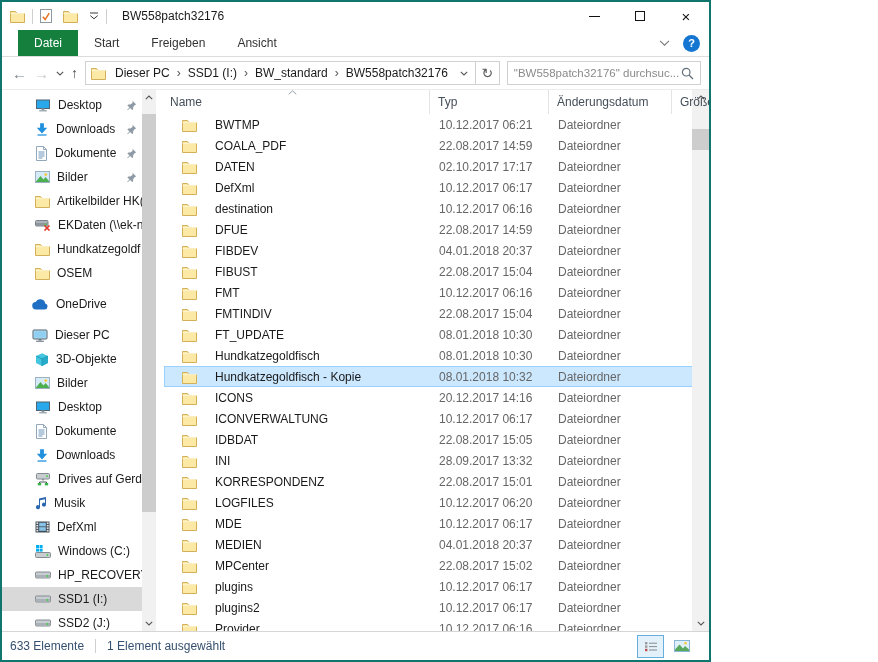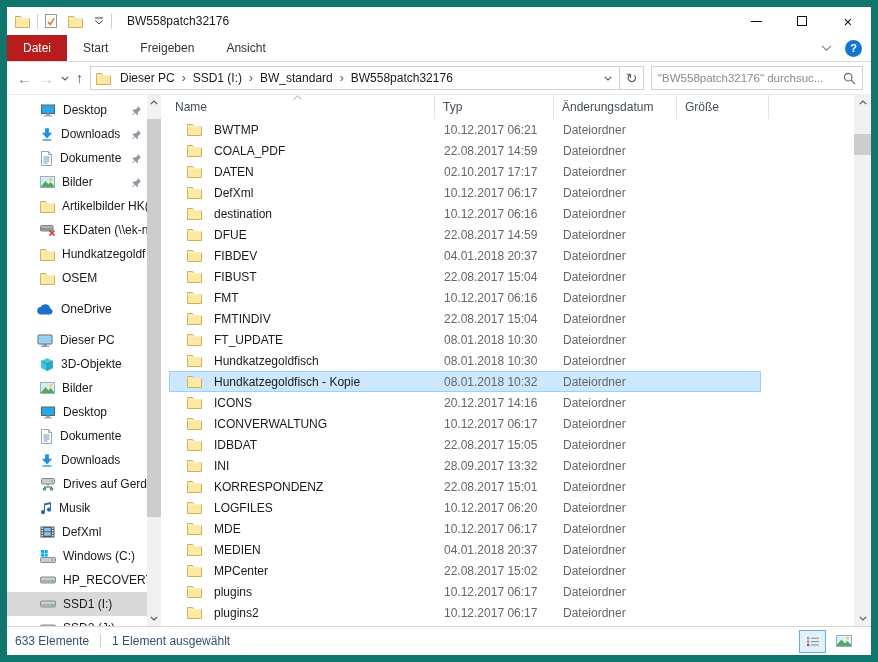--- a/index.html
+++ b/index.html
@@ -1,36 +1,36 @@
 <!DOCTYPE html>
 <html><head>
 <meta charset="utf-8">
 <style>
   *{box-sizing:border-box;margin:0;padding:0}
   html,body{width:878px;height:662px}
   body{font-family:"Liberation Sans","DejaVu Sans",sans-serif;font-size:12px;color:#1a1a1a;background:#fff}
-  .window{width:878px;height:662px;border:7px solid #0f766e;display:flex;flex-direction:column;background:#fff;overflow:hidden}
+  .window{width:711px;height:662px;border:2px solid #0f766e;display:flex;flex-direction:column;background:#fff;overflow:hidden}
 
   
   .titlebar{height:28px;flex:0 0 auto;display:flex;align-items:center;padding-left:8px}
   .icon{display:inline-flex;align-items:center;justify-content:center;flex:0 0 auto}
   .tb-sep{width:1px;height:15px;background:#cfcfcf;margin:0 7px}
   .qat{display:flex;align-items:center;gap:11px}
   .tb-title{margin-left:8px;white-space:nowrap}
   .win-controls{margin-left:auto;display:flex;height:100%}
   .win-btn{width:46px;display:flex;align-items:center;justify-content:center;color:#111;font-size:14px}
   .min-glyph{width:11px;height:1px;background:#111}
   .max-glyph{width:10px;height:10px;border:1px solid #111}
   .close-glyph{font-size:15px;line-height:1}
 
   
   .tabrow{height:27px;flex:0 0 auto;display:flex;align-items:stretch;border-bottom:1px solid #dcdcdc}
   .tabs-container{display:flex;align-items:stretch}
   .tab{padding:0 16px;display:flex;align-items:center;color:#333;cursor:default}
-  .tab.active{background:#b91c1c;color:#fff;margin-left:0}
+  .tab.active{background:#15803d;color:#fff;margin-left:16px}
   .tabrow-right{margin-left:auto;display:flex;align-items:center;gap:13px;padding-right:9px}
   .help-btn{width:17px;height:17px;border-radius:50%;background:#1576d2;color:#fff;font-weight:bold;font-size:11px;display:flex;align-items:center;justify-content:center}
 
   
   .addrrow{height:33px;flex:0 0 auto;display:flex;align-items:center;gap:7px;padding:0 8px 0 10px;border-bottom:1px solid #ececec}
   .nav-back{color:#7e848a;font-size:15px}
   .nav-fwd{color:#c5c8cb;font-size:15px}
   .nav-up{color:#474c52;font-size:14px}
   .addr-group{flex:1;display:flex;height:24px}
   .addrbox{flex:1;border:1px solid #d1d1d1;display:flex;align-items:center;background:#fff;min-width:0}
@@ -62,21 +62,21 @@
 
   
   .filelist{flex:1;min-width:0;display:flex;flex-direction:column;position:relative}
   .sortmark{position:absolute;left:132px;top:0}
   .lheader{display:grid;grid-template-columns:274px 119px 123px 92px;height:24px;flex:0 0 auto;color:#454f59}
   .hcell{display:flex;align-items:center;padding-left:8px;border-right:1px solid #e4e4e4;overflow:hidden;white-space:nowrap}
   .hcell:first-child{padding-left:14px}
   .rows{flex:1;overflow:hidden;padding-left:8px}
   .row{display:grid;grid-template-columns:266px 119px 123px 84px;height:21px;align-items:center;width:592px;border:1px solid transparent}
   .row.selected{background:#cce8ff;border-color:#98d1ff}
-  .cell-name{display:flex;align-items:flex-start;gap:12px;padding-left:17px;overflow:hidden;white-space:nowrap}
+  .cell-name{display:flex;align-items:flex-end;gap:18px;padding-left:17px;overflow:hidden;white-space:nowrap}
   .cell-date,.cell-type{color:#666;padding-left:8px;white-space:nowrap}
 
   
   .statusbar{height:29px;flex:0 0 auto;border-top:1px solid #d6d6d6;display:flex;align-items:center;color:#35506e;padding-left:8px}
   .status-sep{width:1px;height:14px;background:#d0d0d0;margin:0 11px}
   .viewbtns{margin-left:auto;display:flex;gap:4px;padding-right:14px}
   .viewbtn{width:27px;height:23px;border:1px solid transparent;display:flex;align-items:center;justify-content:center;background:transparent}
   .viewbtn.active{background:#e3f1fb;border-color:#66aede}
 </style>
 </head>

